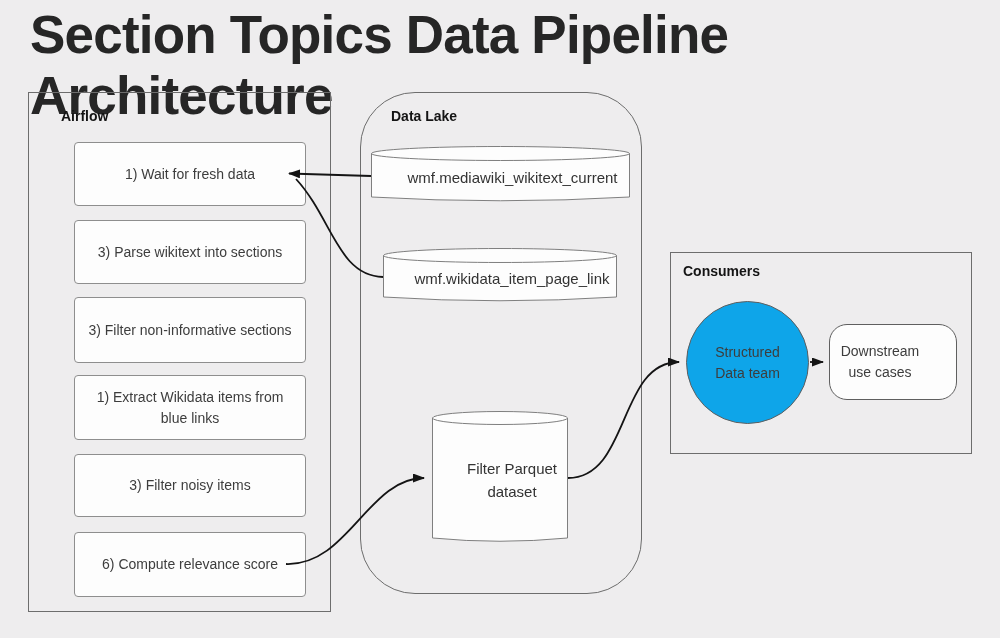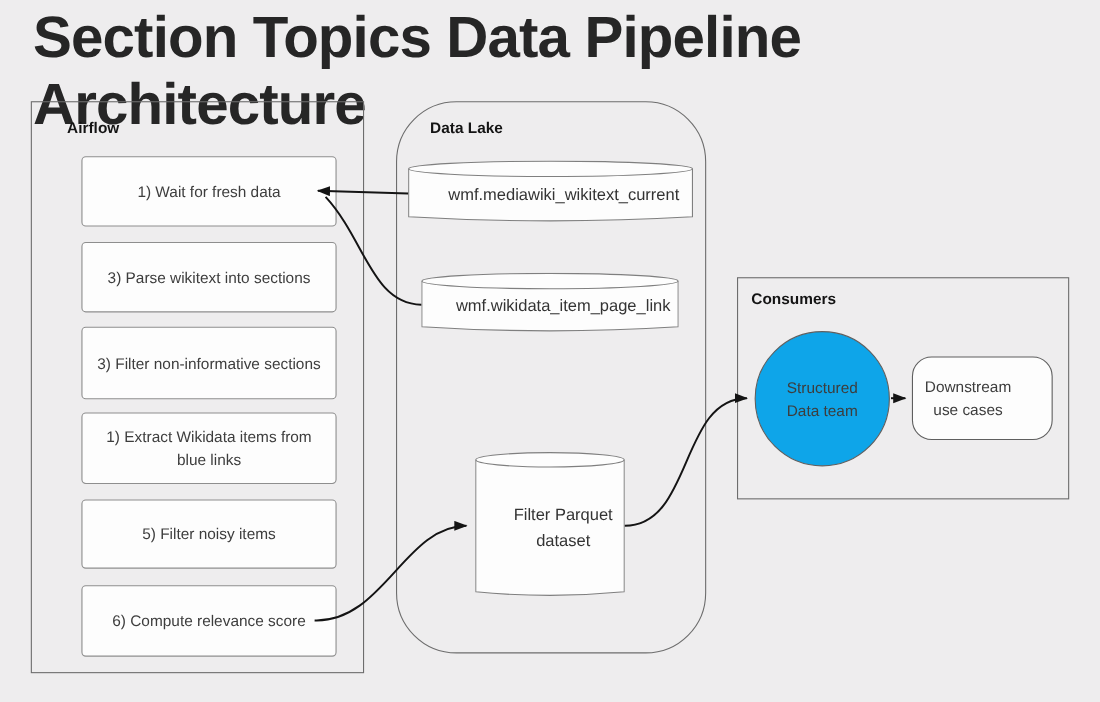--- a/index.html
+++ b/index.html
@@ -64,21 +64,21 @@
 <div class="abs step-box" style="top:220px;height:64px;">
   <span>3) Parse wikitext into sections</span>
 </div>
 <div class="abs step-box" style="top:297px;height:66px;">
   <span>3) Filter non-informative sections</span>
 </div>
 <div class="abs step-box" style="top:375px;height:65px;">
   <span>1) Extract Wikidata items from blue links</span>
 </div>
 <div class="abs step-box" style="top:454px;height:63px;">
-  <span>5) Filter noisy items</span>
+  <span>3) Filter noisy items</span>
 </div>
 <div class="abs step-box" style="top:532px;height:65px;">
   <span>6) Compute relevance score</span>
 </div>
 
 <div class="abs container" style="left:360px;top:92px;width:282px;height:502px;border-radius:55px;">
   <div class="container-label" style="left:30px;top:15px;">Data Lake</div>
 </div>
 
 <div class="cyl-wrap" style="left:371px;top:146px;width:259px;height:59px;">

